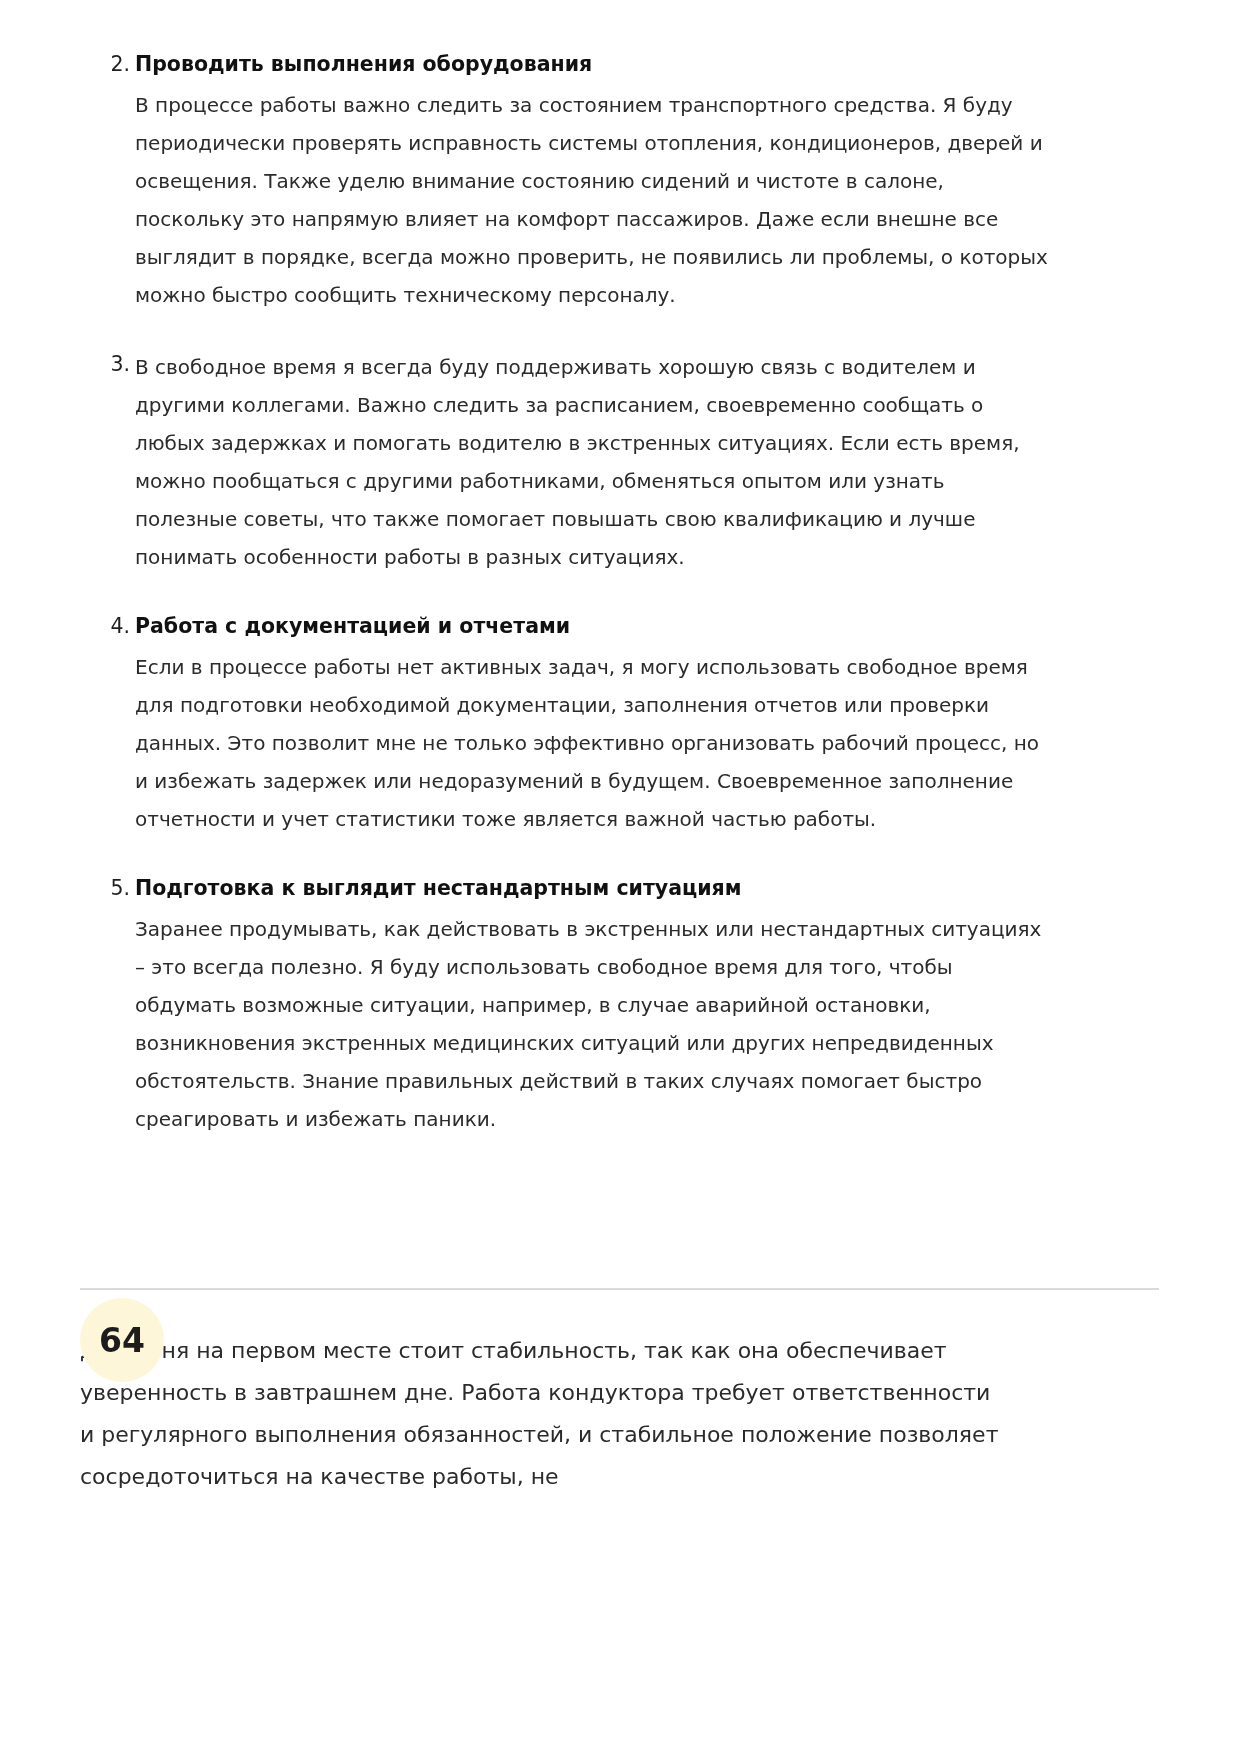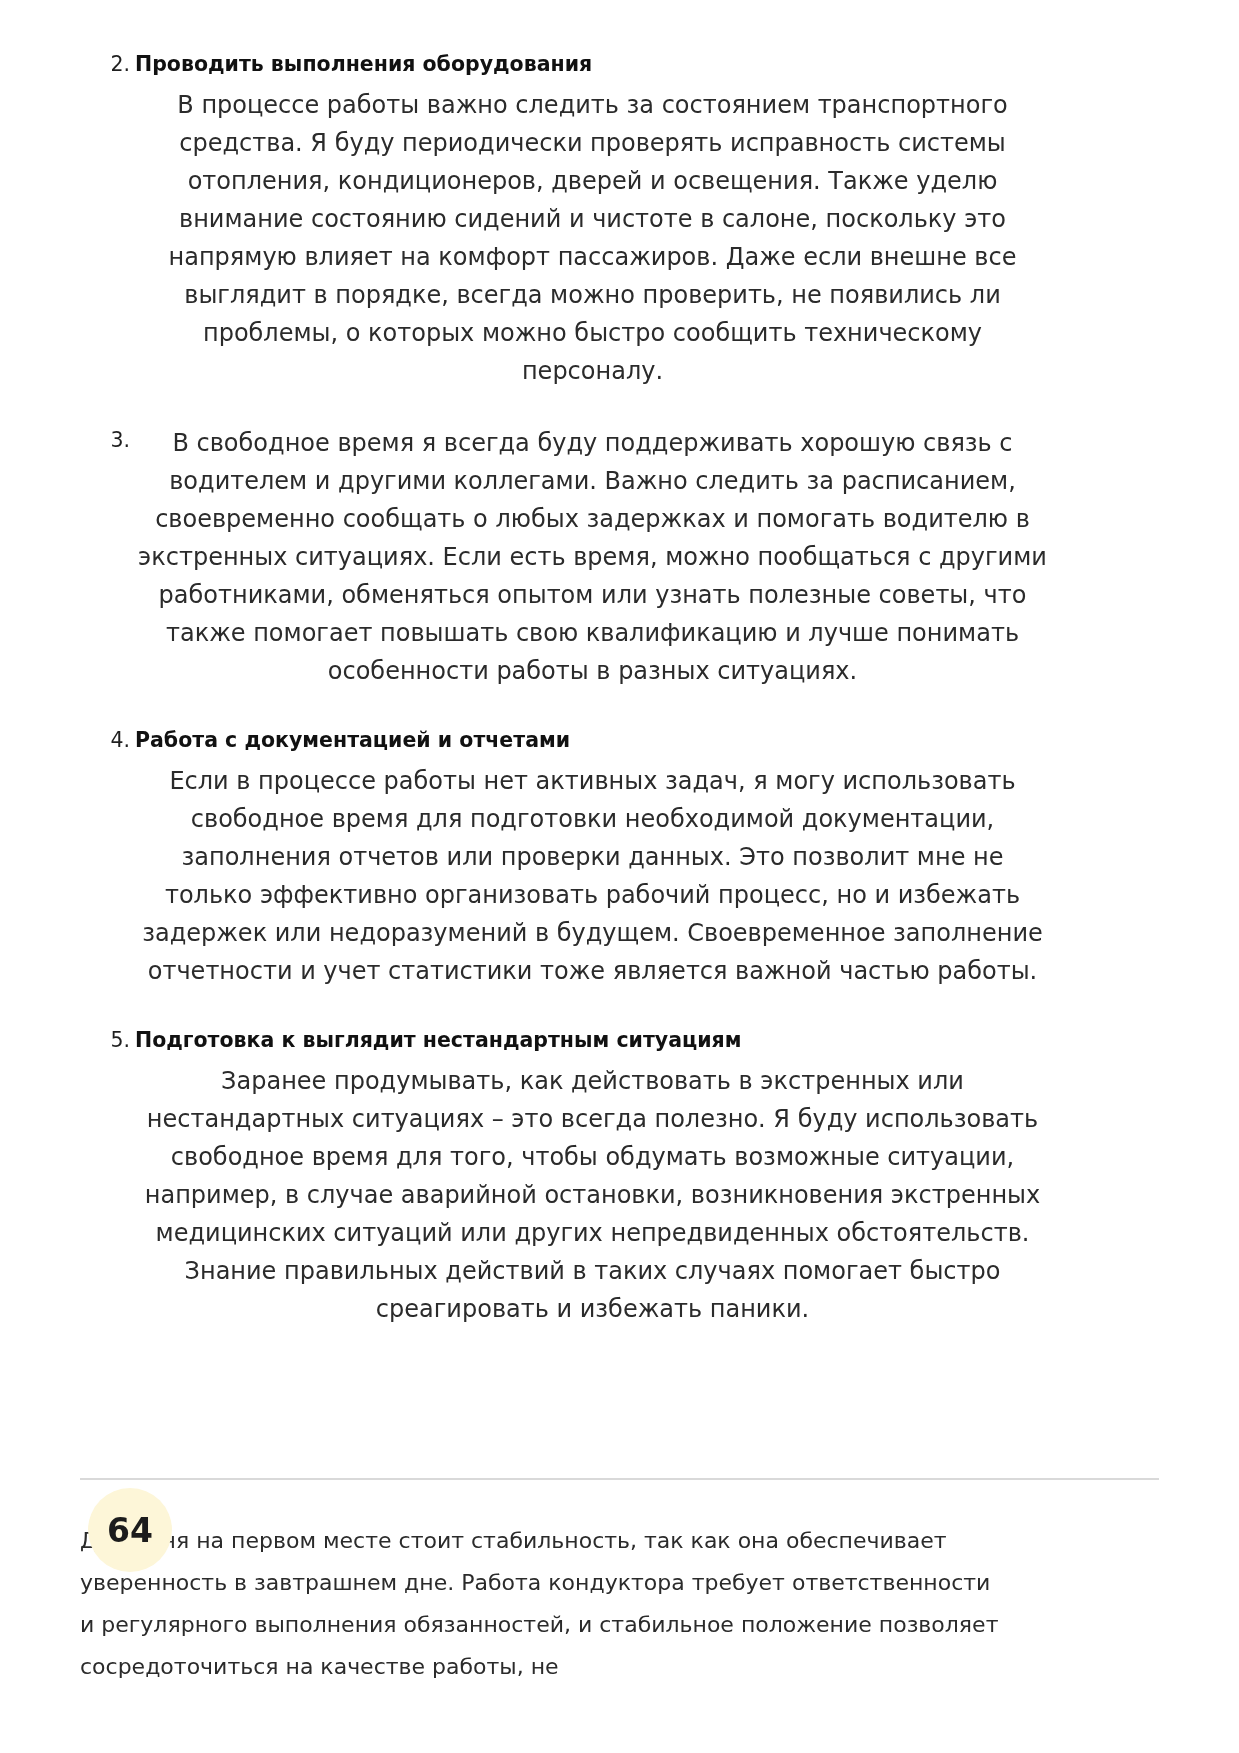--- a/index.html
+++ b/index.html
@@ -44,37 +44,37 @@
     color: #1f1f1f;
   }
   .item-title {
     font-size: 20.5px;
     line-height: 32px;
     font-weight: bold;
     color: #111111;
     margin: 0 0 6px 0;
   }
   .item-body {
-    font-size: 24px;
+    font-size: 20px;
     line-height: 38px;
     color: #2b2b2b;
     margin: 0;
     max-width: 915px;
-    text-align: center;
+    text-align: left;
   }
 
   
   .section-block {
     margin-top: 150px;
     position: relative;
     padding-left: 120px;
   }
   .num-badge {
     position: absolute;
-    left: 8px;
+    left: 0;
     top: 10px;
     width: 84px;
     height: 84px;
     border-radius: 50%;
     background: #fdf6d8;
     display: flex;
     align-items: center;
     justify-content: center;
     font-size: 33px;
     font-weight: bold;

